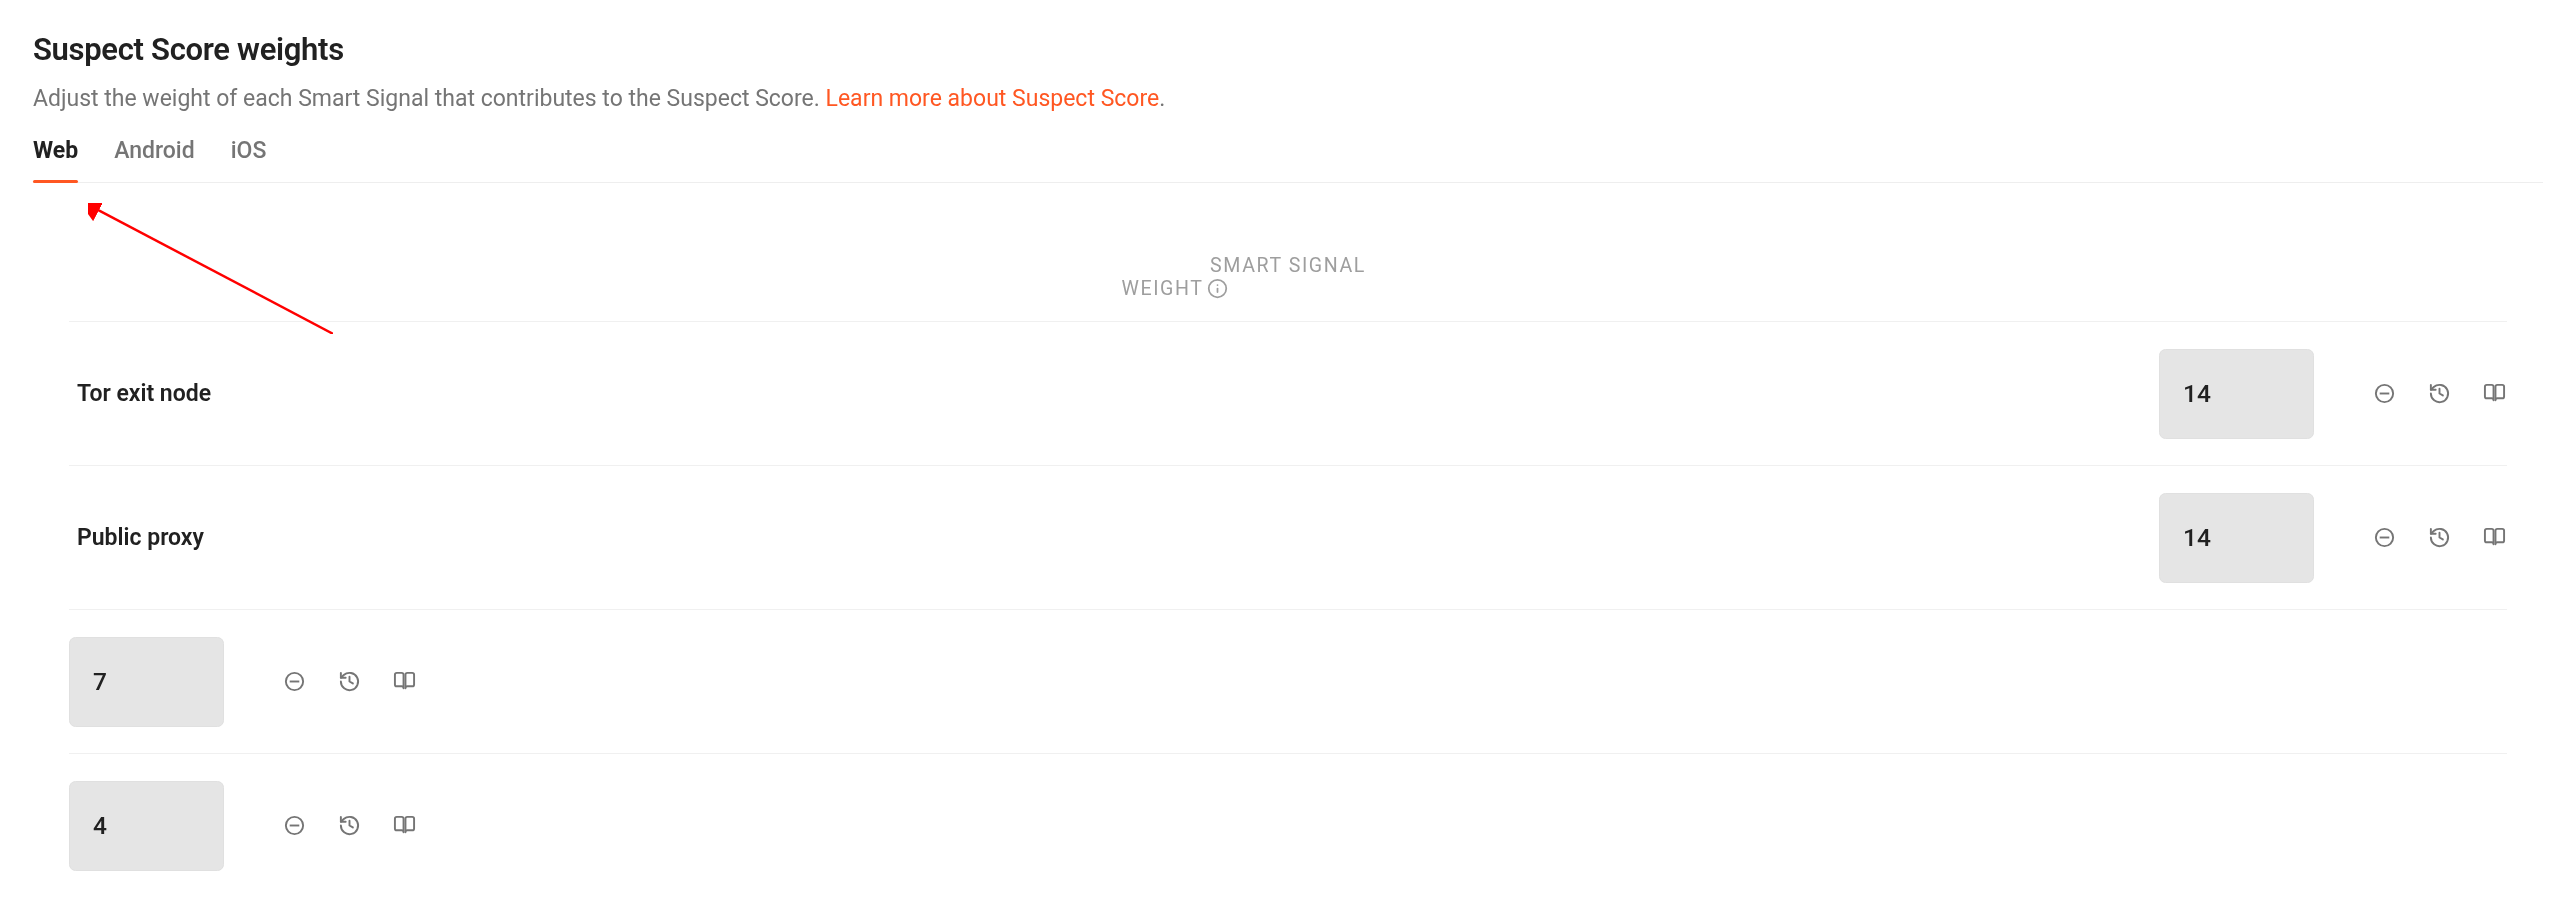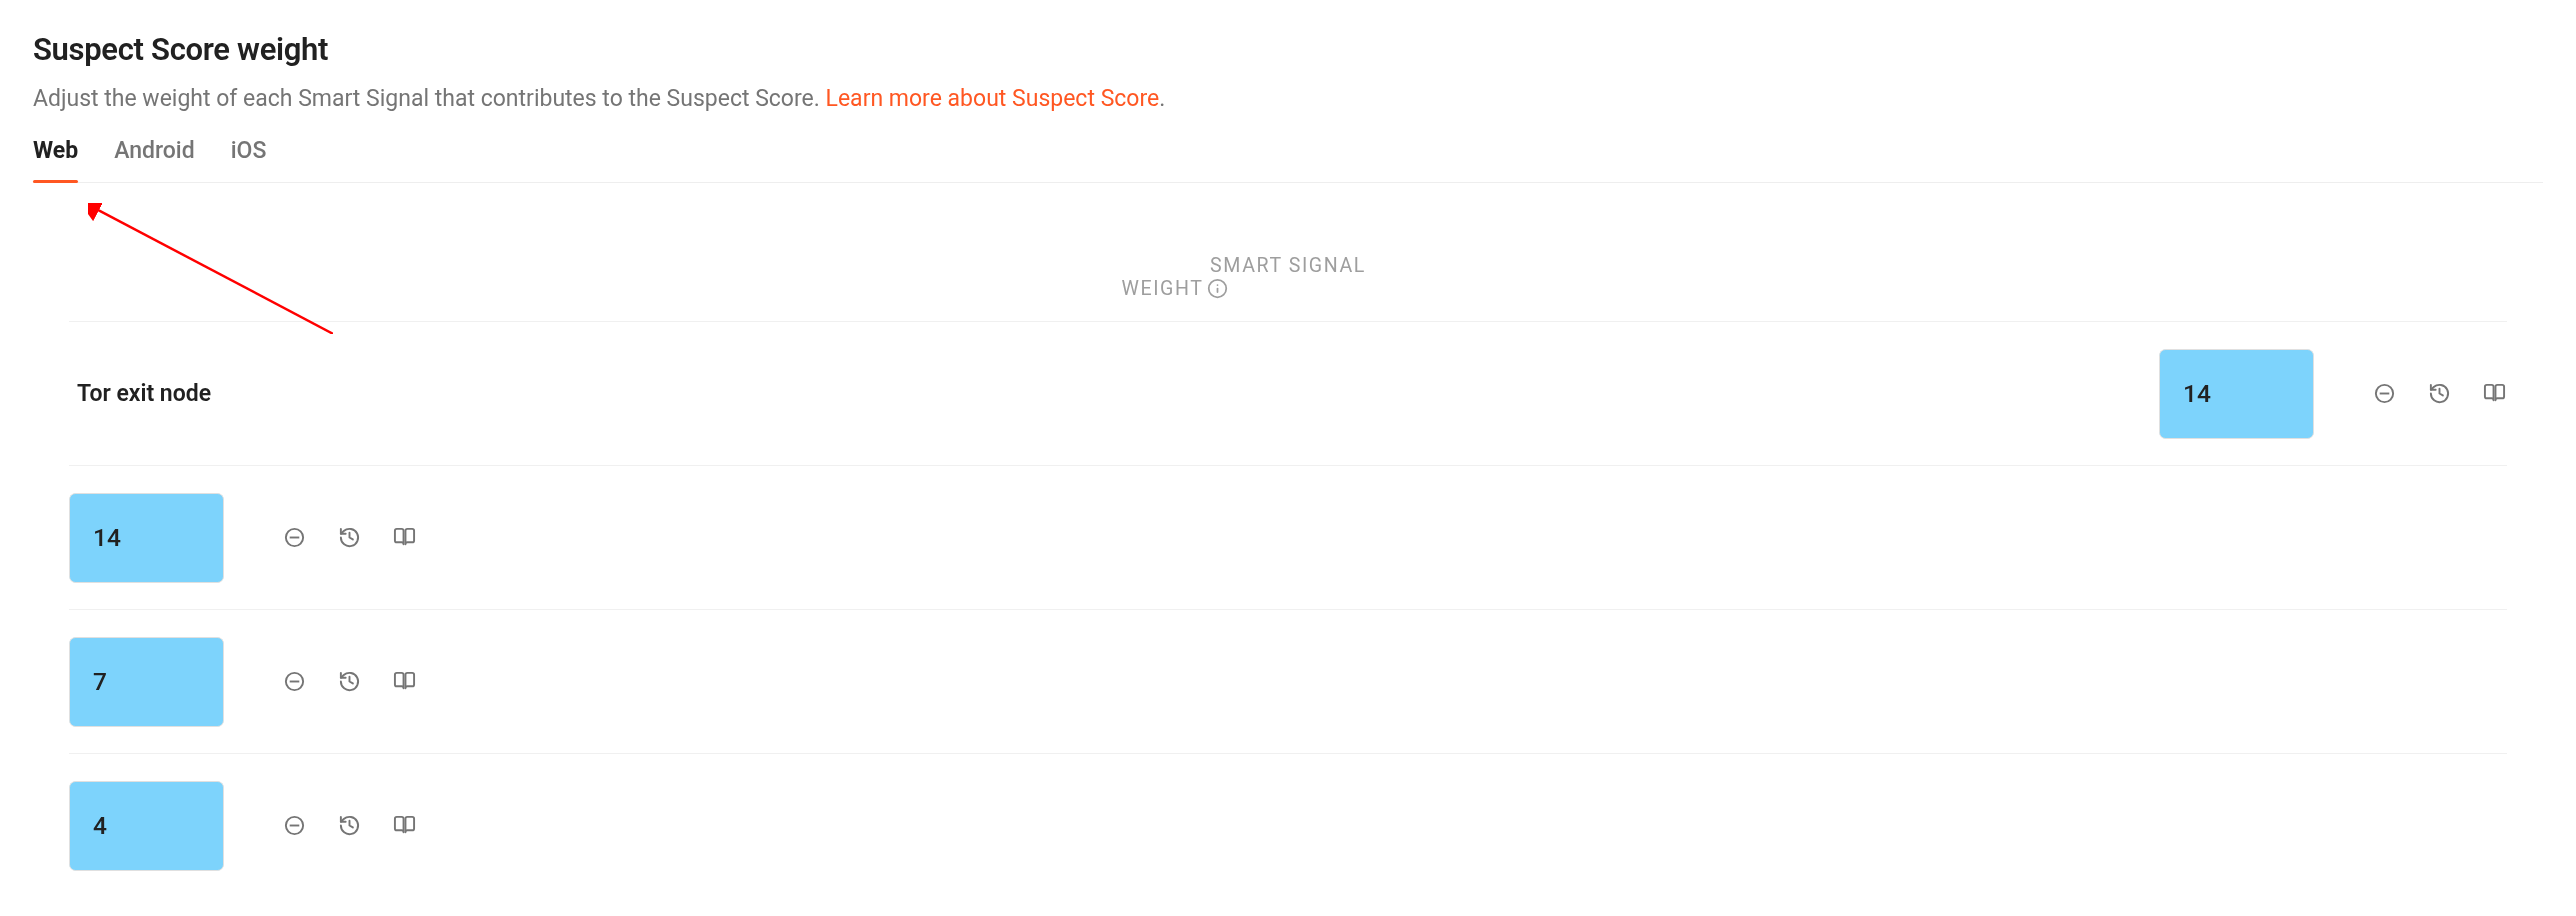--- a/index.html
+++ b/index.html
@@ -113,21 +113,21 @@
     }
     .weight-input {
       width: 155px;
       height: 90px;
       border: 1.2px solid #e0e0e0;
       border-radius: 6.5px;
       font-size: 24.5px;
       font-weight: 500;
       color: #212121;
       padding: 0 23px;
-      background: #7dd3fc;
+      background: #e5e5e5;
       outline: none;
       font-family: inherit;
     }
     .action-icons {
       display: flex;
       align-items: center;
       gap: 29px;
     }
     .icon-btn {
       width: 26px;
@@ -157,21 +157,21 @@
       top: 203px;
       width: 245px;
       height: 131px;
       pointer-events: none;
     }
   </style>
 </head>
 <body>
 
 <div class="page">
-  <h1 class="page-title">Suspect Score weight</h1>
+  <h1 class="page-title">Suspect Score weights</h1>
   <p class="page-subtitle">
     <span>Adjust the weight of each Smart Signal that contributes to the Suspect Score. </span><a href="#">Learn more about Suspect Score</a><span>.</span>
   </p>
 
   <div class="tabs">
     <div class="tab active">Web</div>
     <div class="tab">Android</div>
     <div class="tab">iOS</div>
   </div>
 
@@ -212,20 +212,21 @@
             <svg viewBox="0 0 24 24" stroke-width="2" stroke-linecap="round" stroke-linejoin="round">
                 <path d="M2 5 a2 2 0 0 1 2-2 h5 a2 2 0 0 1 2 2 v14 a2 2 0 0 0-2-2 H4 a2 2 0 0 1-2-2 Z"></path>
                 <path d="M22 5 a2 2 0 0 0-2-2 h-5 a2 2 0 0 0-2 2 v14 a2 2 0 0 1 2-2 h5 a2 2 0 0 0 2-2 Z"></path>
               </svg>
           </span>
         </div>
       </div>
     </div>
 
     <div class="signal-row">
+      <div class="signal-label">Public proxy</div>
       <div class="signal-controls">
         <input class="weight-input" type="text" value="14" style="">
         <div class="action-icons">
           <span class="icon-btn">
             <svg viewBox="0 0 24 24" stroke-width="2">
                 <circle cx="12" cy="12" r="9"></circle>
                 <line x1="7" y1="12" x2="17" y2="12"></line>
               </svg>
           </span>
           <span class="icon-btn">

